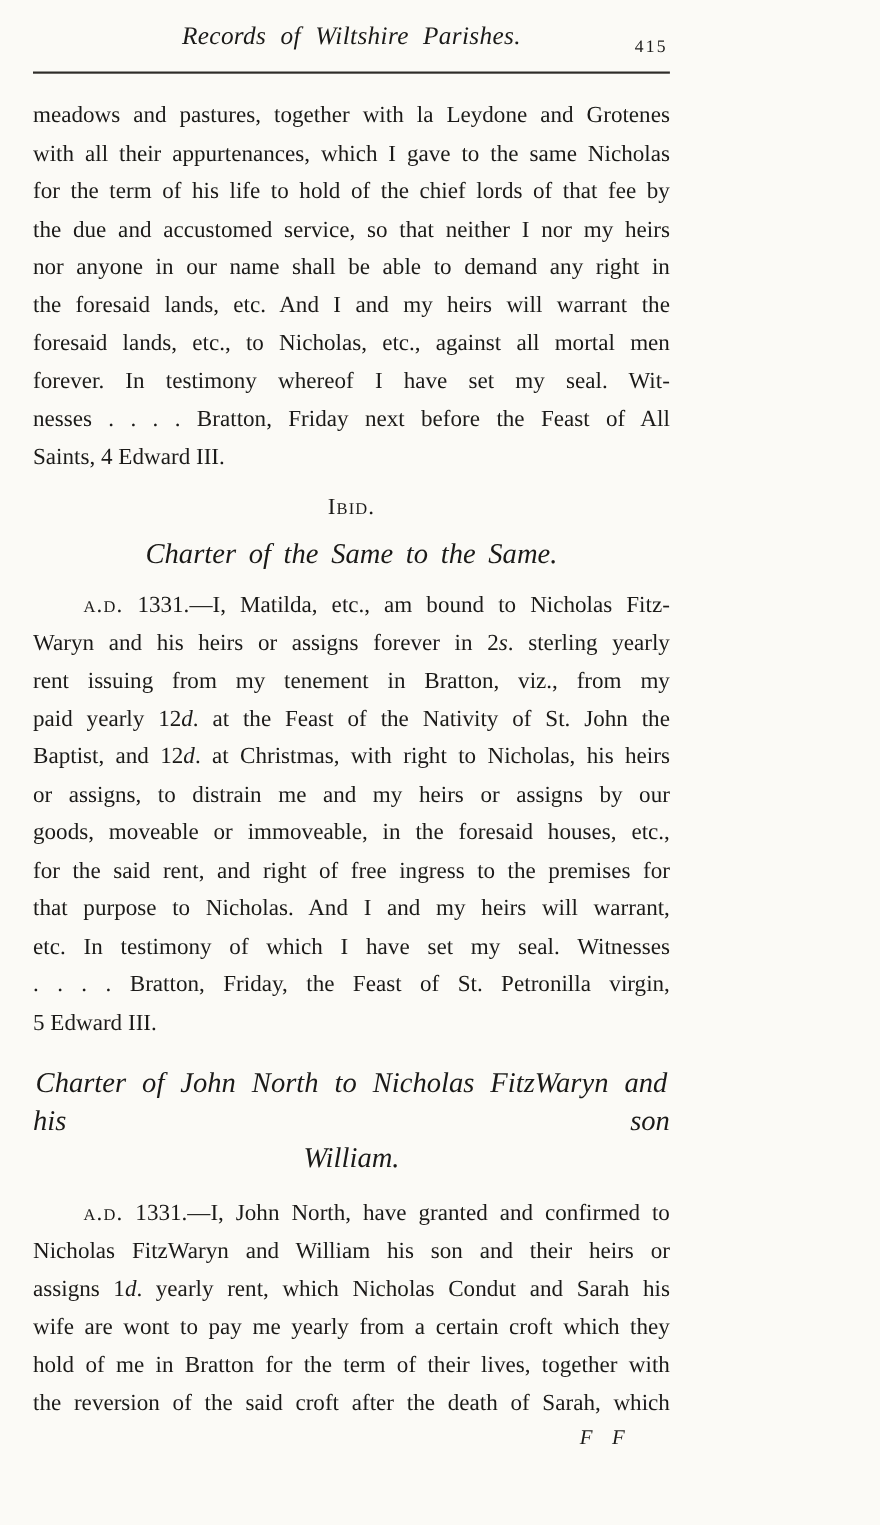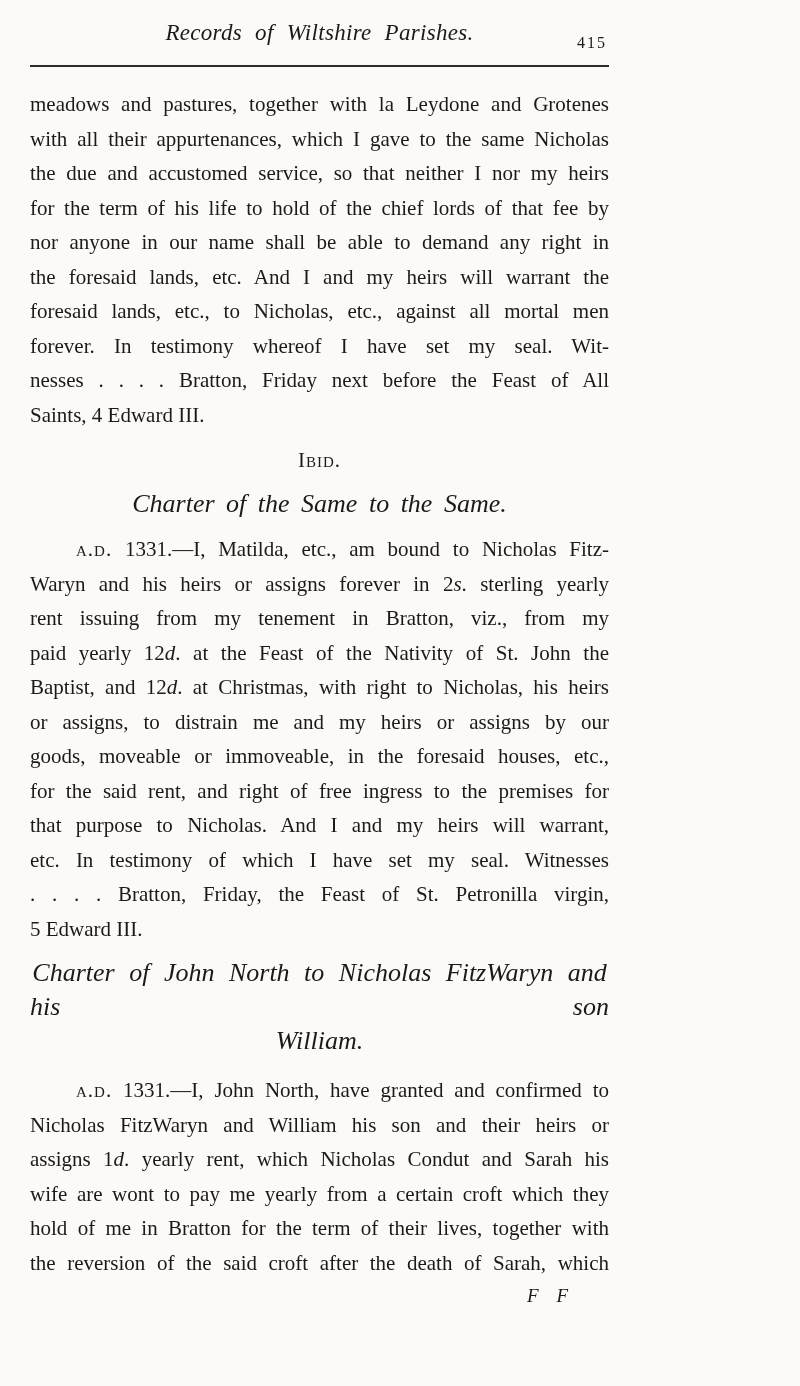--- a/index.html
+++ b/index.html
@@ -75,21 +75,21 @@
     font-size: 26px;
     line-height: 34px;
     margin-top: 12px;
     word-spacing: 5px;
   }
   .subtitle .line {
     text-align: center;
     text-align-last: center;
   }
   .subtitle.justify-first {
-    margin-top: 10px;
+    margin-top: 22px;
     word-spacing: 8px;
   }
   .subtitle.justify-first .line:first-child {
     text-align-last: justify;
   }
   .sc {
     font-variant: small-caps;
     letter-spacing: 1px;
   }
   .i { font-style: italic; }
@@ -111,22 +111,22 @@
   <div class="running-head">
     <span>Records of Wiltshire Parishes.</span>
     <span class="page-number">415</span>
   </div>
 
   <hr class="head-rule">
 
   <div class="para p1">
       <div class="line"><span>meadows and pastures, together with la Leydone and Grotenes</span></div>
       <div class="line"><span>with all their appurtenances, which I gave to the same Nicholas</span></div>
+      <div class="line"><span>for the term of his life to hold of the chief lords of that fee by</span></div>
       <div class="line"><span>the due and accustomed service, so that neither I nor my heirs</span></div>
-      <div class="line"><span>for the term of his life to hold of the chief lords of that fee by</span></div>
       <div class="line"><span>nor anyone in our name shall be able to demand any right in</span></div>
       <div class="line"><span>the foresaid lands, etc.  And I and my heirs will warrant the</span></div>
       <div class="line"><span>foresaid lands, etc., to Nicholas, etc., against all mortal men</span></div>
       <div class="line"><span>forever.  In testimony whereof I have set my seal.  Wit-</span></div>
       <div class="line"><span>nesses . . . .  Bratton, Friday next before the Feast of All</span></div>
       <div class="line"><span>Saints, 4 Edward III.</span></div>
     </div>
 
   <div class="section-head"><span class="sc">Ibid.</span></div>
 

